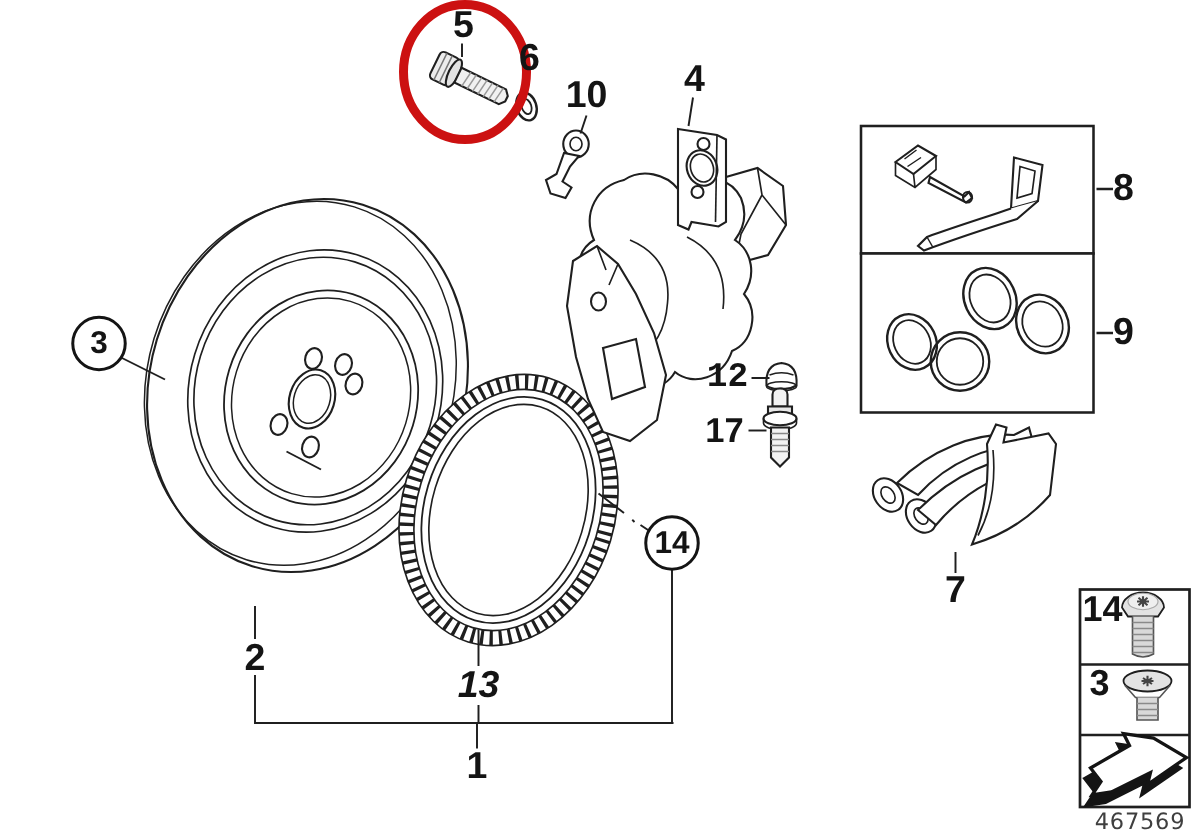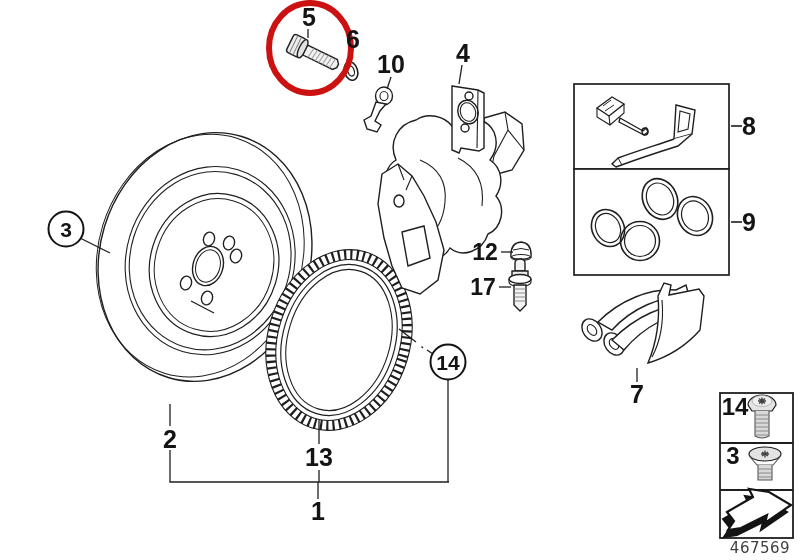--- a/index.html
+++ b/index.html
@@ -16,24 +16,24 @@
       background:#fff;display:flex;align-items:center;justify-content:center;
       font-size:21px;}
   .co.legend{font-size:24px;}
   
   .p-c5{left:309px;top:17px;}
   .p-c6{left:353px;top:39px;}
   .p-c10{left:391px;top:64px;text-align:right;}
   .p-c4{left:463px;top:53px;}
   .p-c8{left:749px;top:126px;}
   .p-c9{left:749px;top:222px;}
-  .p-c12{left:485px;top:252px;}
+  .p-c12{left:485px;top:252px;font-family:Liberation Mono, monospace;}
   .p-c11{left:483px;top:287px;}
   .p-c7{left:637px;top:394px;}
-  .p-c13{left:319px;top:457px;}
+  .p-c13{left:319px;top:457px;font-style:italic;}
   .p-c2{left:170px;top:439px;}
   .p-c1{left:318px;top:511px;}
   .p-c3c{left:66px;top:229px;}
   .p-c14c{left:448px;top:362px;}
   .p-l14{left:735px;top:407px;}
   .p-l3{left:733px;top:456px;}
   .footer-number{position:absolute;left:760px;top:548px;transform:translate(-50%,-50%);
       font:400 15px/1 "DejaVu Sans","Liberation Sans",sans-serif;color:#3f3f3f;
       letter-spacing:.5px;}
 </style>

